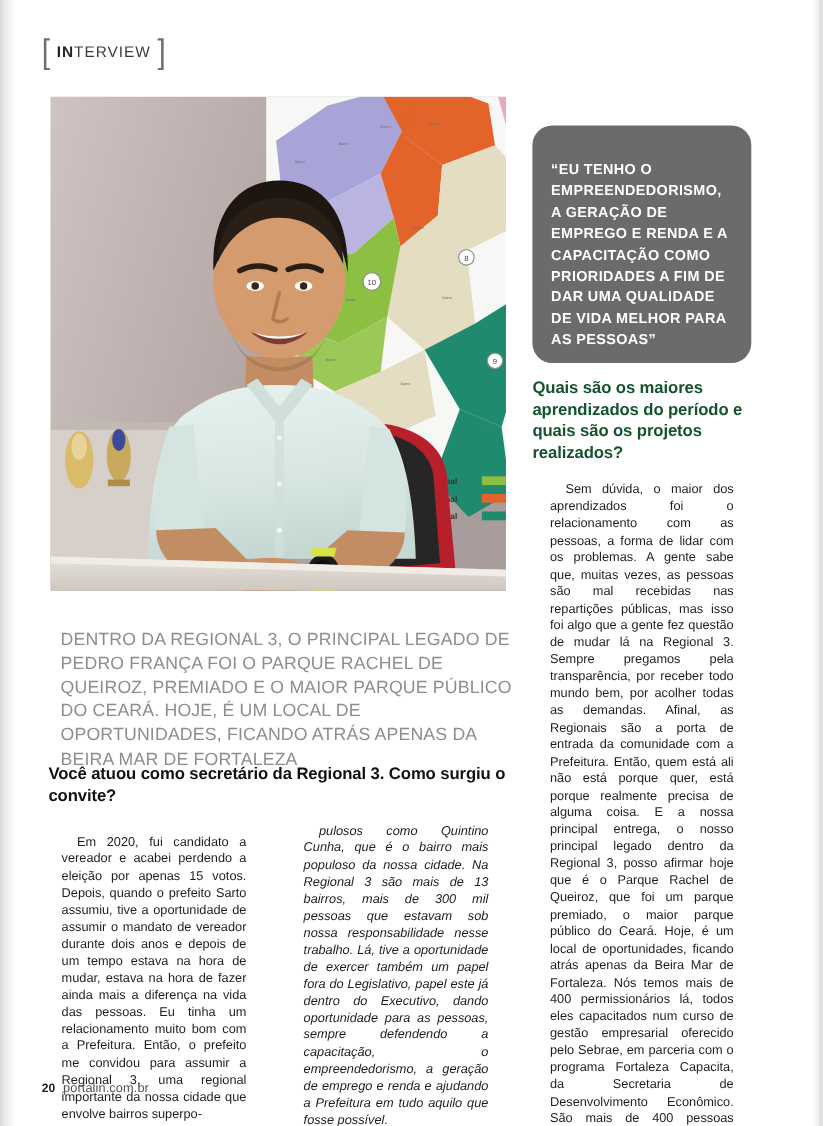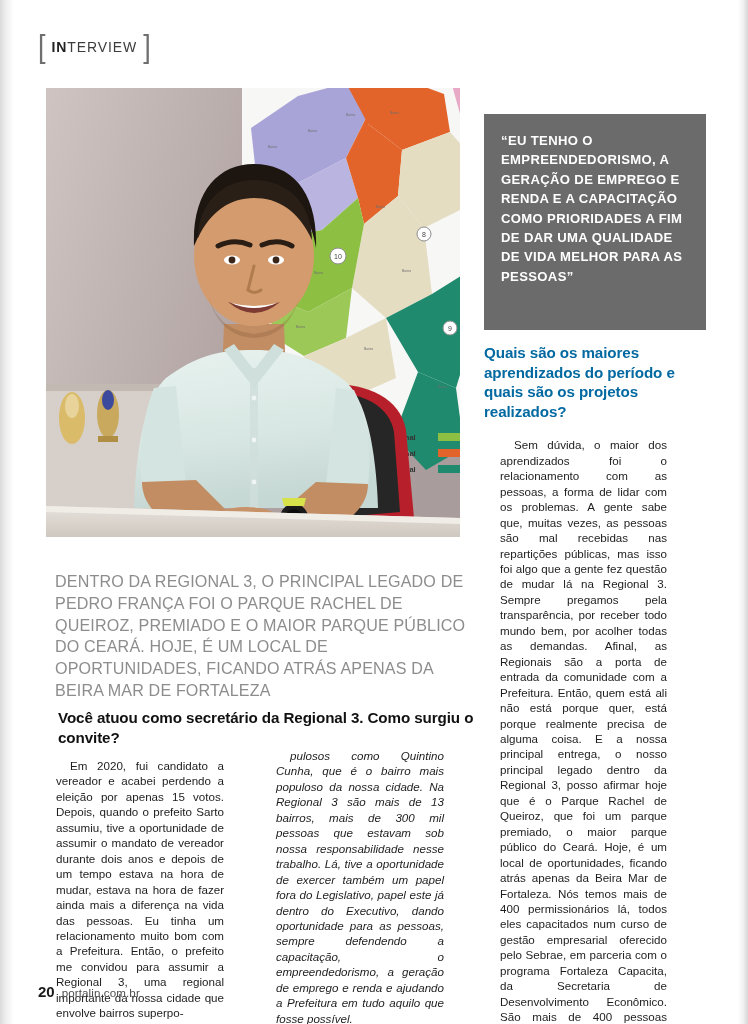--- a/index.html
+++ b/index.html
@@ -73,25 +73,26 @@
     overflow: hidden;
     background: #b6aaa8;
   }
   .photo svg { display: block; }
 
   
   .pullquote {
     position: absolute;
     left: 484px;
     top: 114px;
-    width: 222px;
+    width: 199px;
     height: 216px;
     background: #6b6b6b;
     box-sizing: border-box;
-    padding: 17px 16px 10px 17px;
+    padding: 30px 16px 10px 17px;
+    border-radius: 18px;
   }
   .pullquote p {
     margin: 0;
     color: #ffffff;
     font-weight: 700;
     font-size: 13.1px;
     line-height: 19.4px;
     letter-spacing: 0.35px;
     text-transform: uppercase;
   }
@@ -101,21 +102,21 @@
     position: absolute;
     left: 484px;
     top: 343px;
     width: 199px;
   }
   .q-head {
     margin: 0 0 7px 0;
     font-size: 15.2px;
     line-height: 19.6px;
     font-weight: 700;
-    color: #0369a1;
+    color: #14532d;
     letter-spacing: -0.1px;
   }
   .body-text {
     margin: 16px;
     font-size: 11.6px;
     line-height: 15.45px;
     color: #1d1d1d;
     text-align: justify;
     text-indent: 14px;
     hyphens: manual;
@@ -135,21 +136,21 @@
     text-transform: uppercase;
     letter-spacing: 0.15px;
   }
 
   
   .left-q {
     position: absolute;
     left: 40px;
     top: 690px;
     width: 424px;
-    margin: 18px;
+    margin: 4px;
     font-size: 15.2px;
     line-height: 19.6px;
     font-weight: 700;
     color: #111111;
     letter-spacing: -0.1px;
   }
 
   
   .col-a {
     position: absolute;
@@ -168,21 +169,21 @@
   
   .footer {
     position: absolute;
     left: 38px;
     top: 983px;
     display: flex;
     align-items: baseline;
     gap: 7px;
   }
   .footer .pg {
-    font-size: 15px;
+    font-size: 11px;
     font-weight: 700;
     color: #1a1a1a;
   }
   .footer .site {
     font-size: 11.6px;
     font-weight: 400;
     color: #4f4f4f;
     letter-spacing: 0.1px;
     text-align: right;
   }

